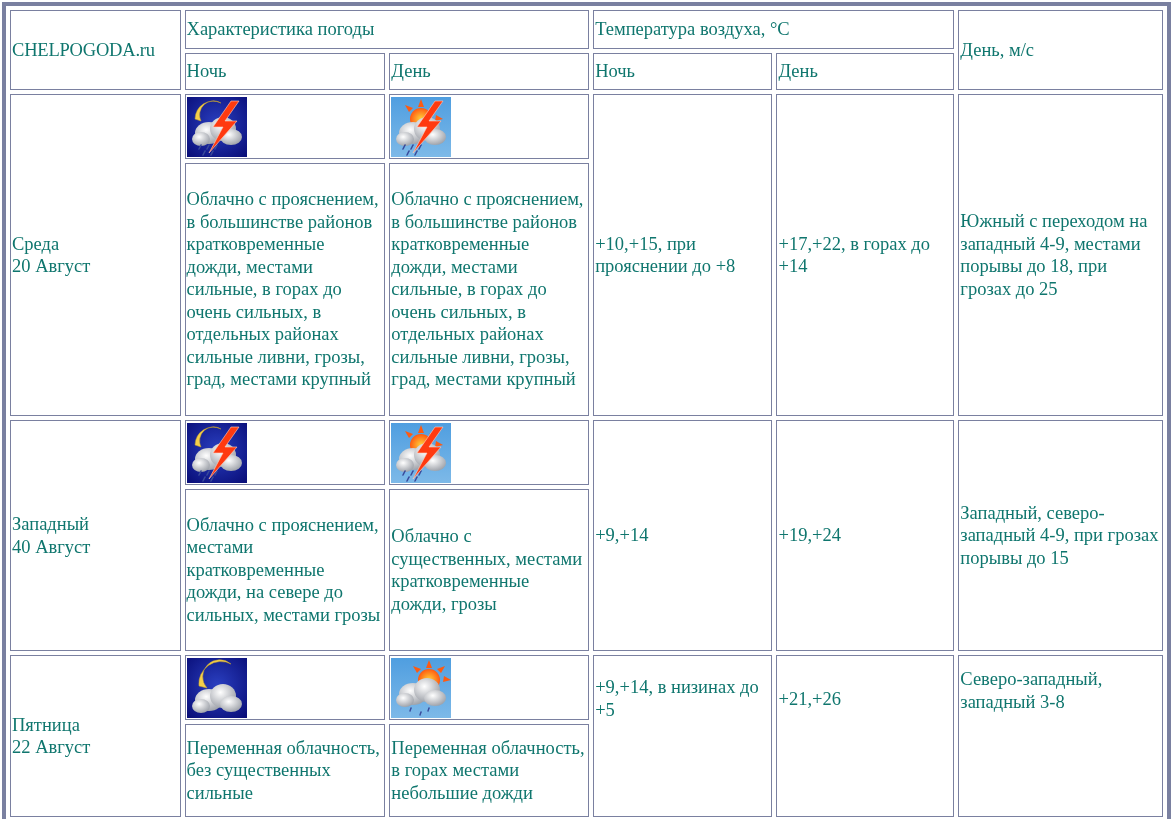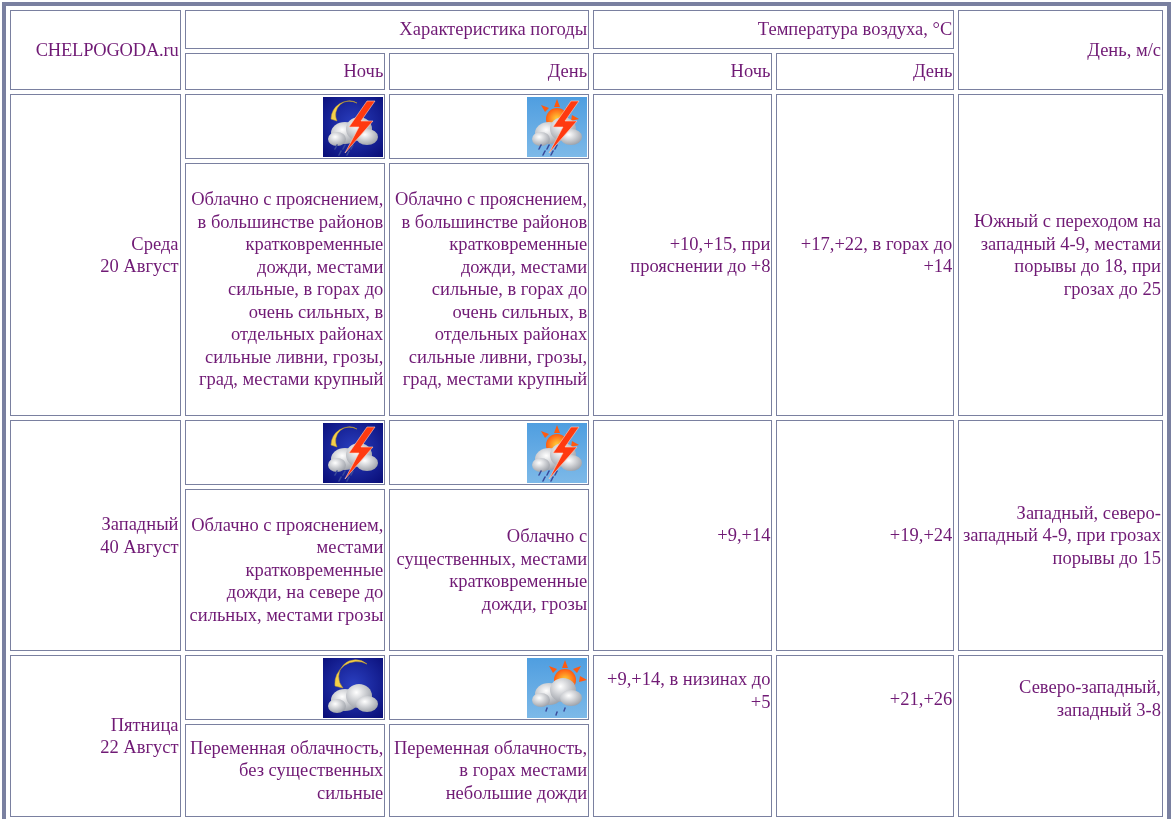--- a/index.html
+++ b/index.html
@@ -10,27 +10,27 @@
     border: 4px solid #7a80a0;
     border-collapse: separate;
     border-spacing: 4px;
     box-sizing: border-box;
     font-family: "Liberation Serif", "DejaVu Serif", serif;
     color: #00008b;
     background: #ffffff;
   }
   table.forecast td, table.forecast th {
     border: 1px solid #7a80a0;
-    text-align: right;
+    text-align: left;
     vertical-align: middle;
     padding: 0 1px;
     font-size: 18.5px;
     line-height: 22.5px;
     font-weight: normal;
-    color: #701a75;
+    color: #0f766e;
   }
   th.hdr { font-weight: bold; font-size: 18.5px; }
   th.brand { font-weight: bold; font-size: 18.5px; letter-spacing: -0.2px; font-family: Liberation Serif, serif; }
   td.date { font-weight: bold; }
   td.icon-cell { padding: 0; }
   .wicon { display: inline-block; width: 60px; height: 60px; vertical-align: middle; }
 </style>
 </head>
 <body>
 
@@ -193,22 +193,22 @@
               <use href="#sun"></use>
             </g>
         <use href="#cloud"></use>
         <g stroke="#3a4a9a" stroke-width="1.4" stroke-linecap="round">
           <line x1="20" y1="50" x2="19" y2="53"></line>
           <line x1="30" y1="54" x2="29" y2="57"></line>
           <line x1="38" y1="50" x2="37" y2="53"></line>
         </g>
       </svg>
     </td>
-    <td rowspan="2" style="vertical-align:top;padding-top:12px">+9,+14, в низинах до +5</td>
+    <td rowspan="2" style="vertical-align:top;padding-top:20px">+9,+14, в низинах до +5</td>
     <td rowspan="2" style="vertical-align:top;padding-top:32px">+21,+26</td>
-    <td rowspan="2" style="vertical-align:top;padding-top:20px">Северо-западный, западный 3-8</td>
+    <td rowspan="2" style="vertical-align:top;padding-top:12px">Северо-западный, западный 3-8</td>
   </tr>
   <tr style="height:93px">
     <td>Переменная облачность, без существенных сильные</td>
     <td>Переменная облачность, в горах местами небольшие дожди</td>
   </tr>
 </tbody>
   </table>
 
 </body></html>

